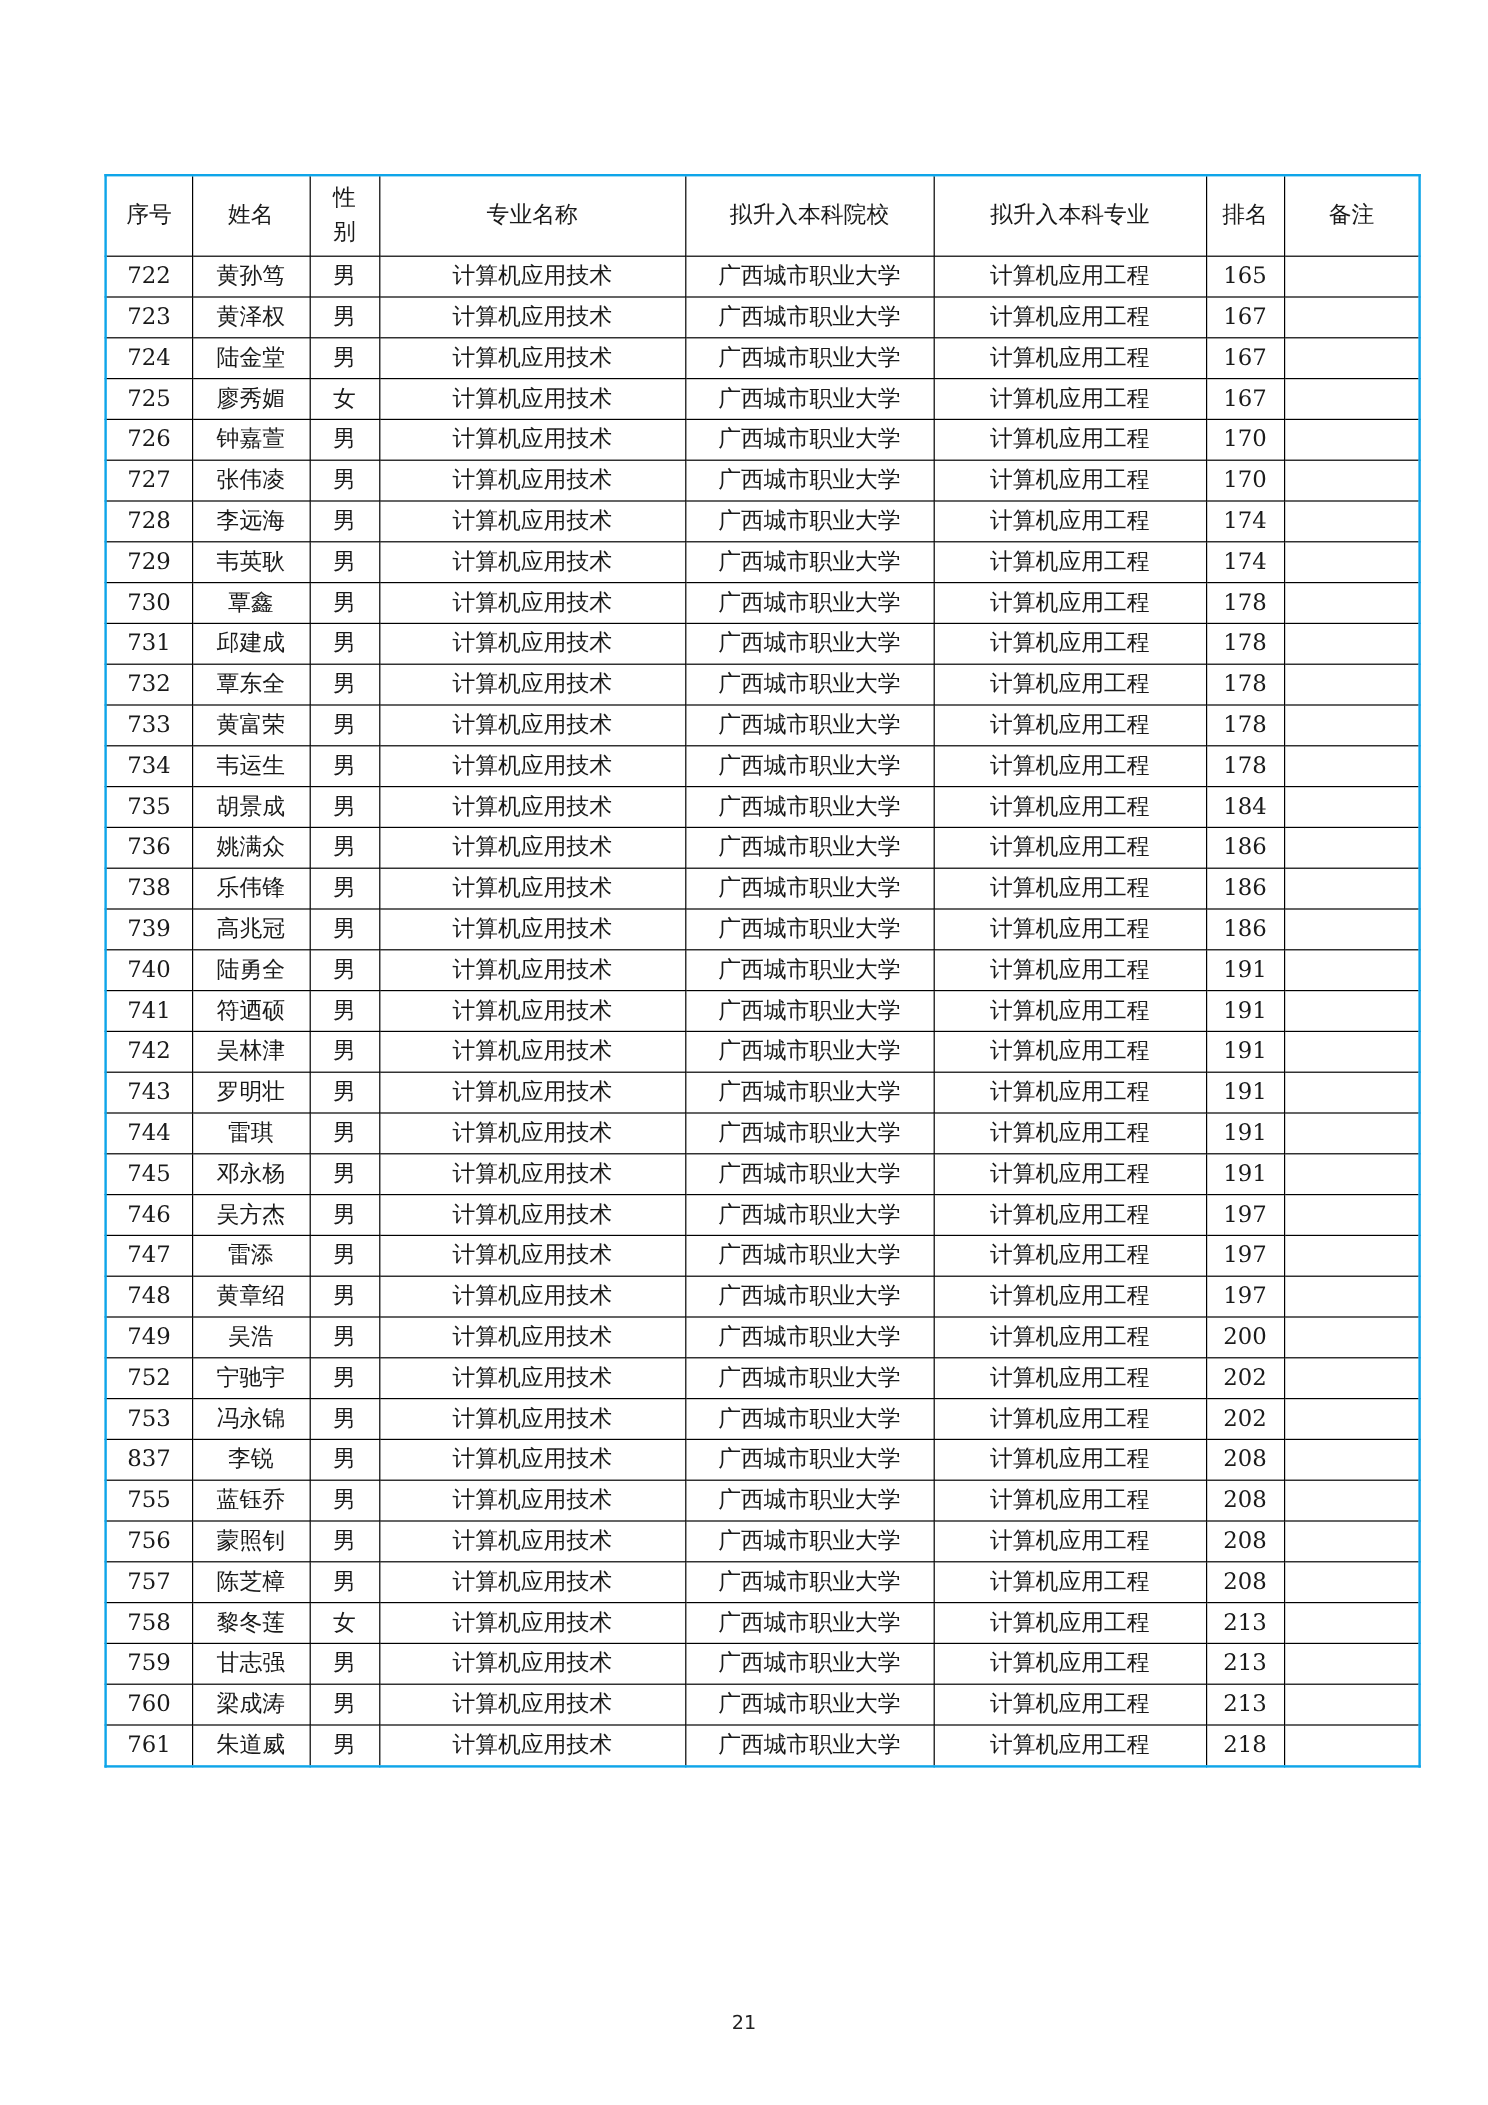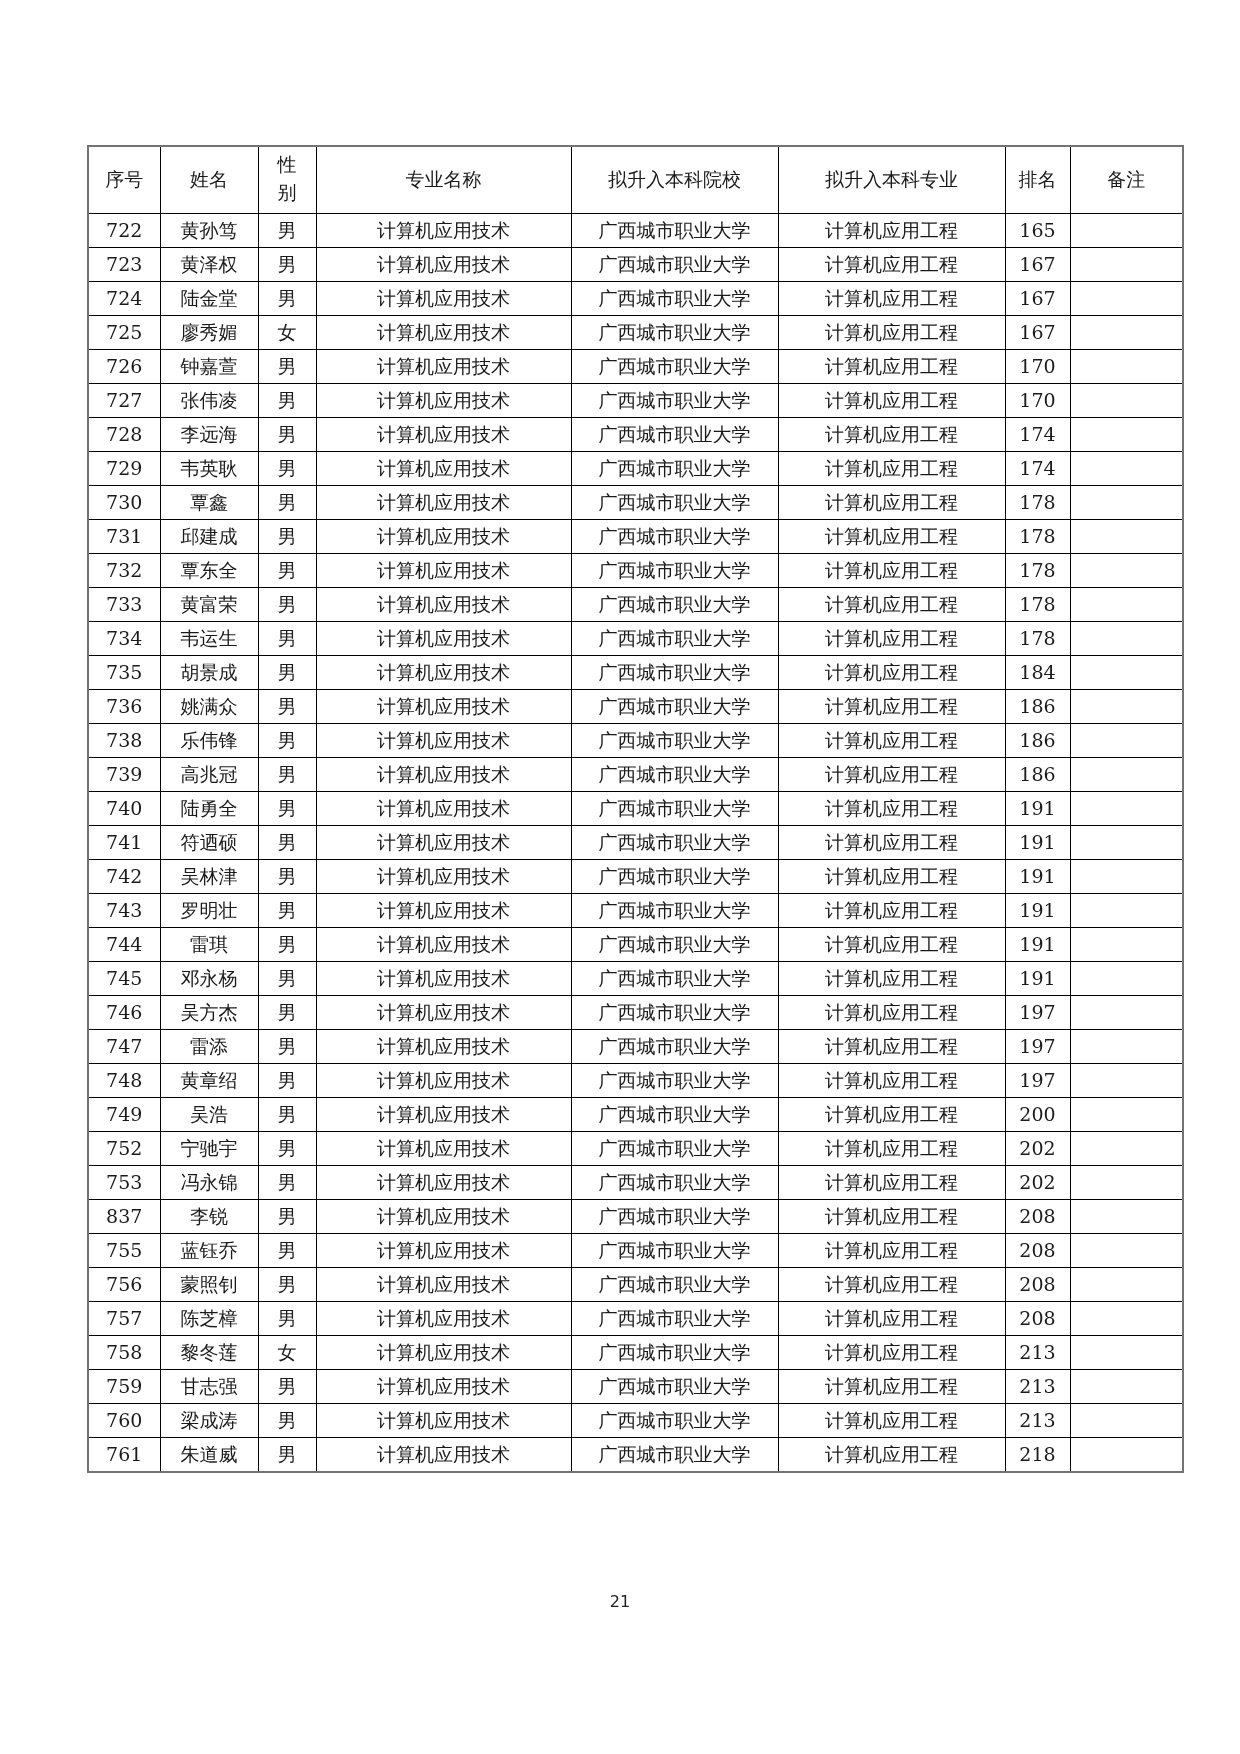--- a/index.html
+++ b/index.html
@@ -16,21 +16,21 @@
     background: #ffffff;
     overflow: hidden;
   }
   table.roster {
     position: absolute;
     left: 87px;
     top: 145px;
     width: 1095px;
     border-collapse: collapse;
     table-layout: fixed;
-    border: 2px solid #737373;
+    border: 2px solid #0ea5e9;
     padding-left: 34px;
   }
   table.roster th,
   table.roster td {
     border: 1px solid #000000;
     text-align: center;
     vertical-align: middle;
     font-size: 19px;
     font-weight: normal;
     line-height: 1.25;
@@ -50,21 +50,21 @@
   .stack {
     display: inline-block;
     width: 1.1em;
     line-height: 1.5;
     word-break: break-all;
     font-family: Liberation Mono, monospace;
   }
   .page-number {
     position: absolute;
     left: 0;
-    top: 1592px;
+    top: 1676px;
     width: 100%;
     text-align: center;
     font-family: "DejaVu Sans", "Liberation Sans", sans-serif;
     font-size: 16px;
     color: #222222;
   }
 </style>
 </head>
 <body>
 

